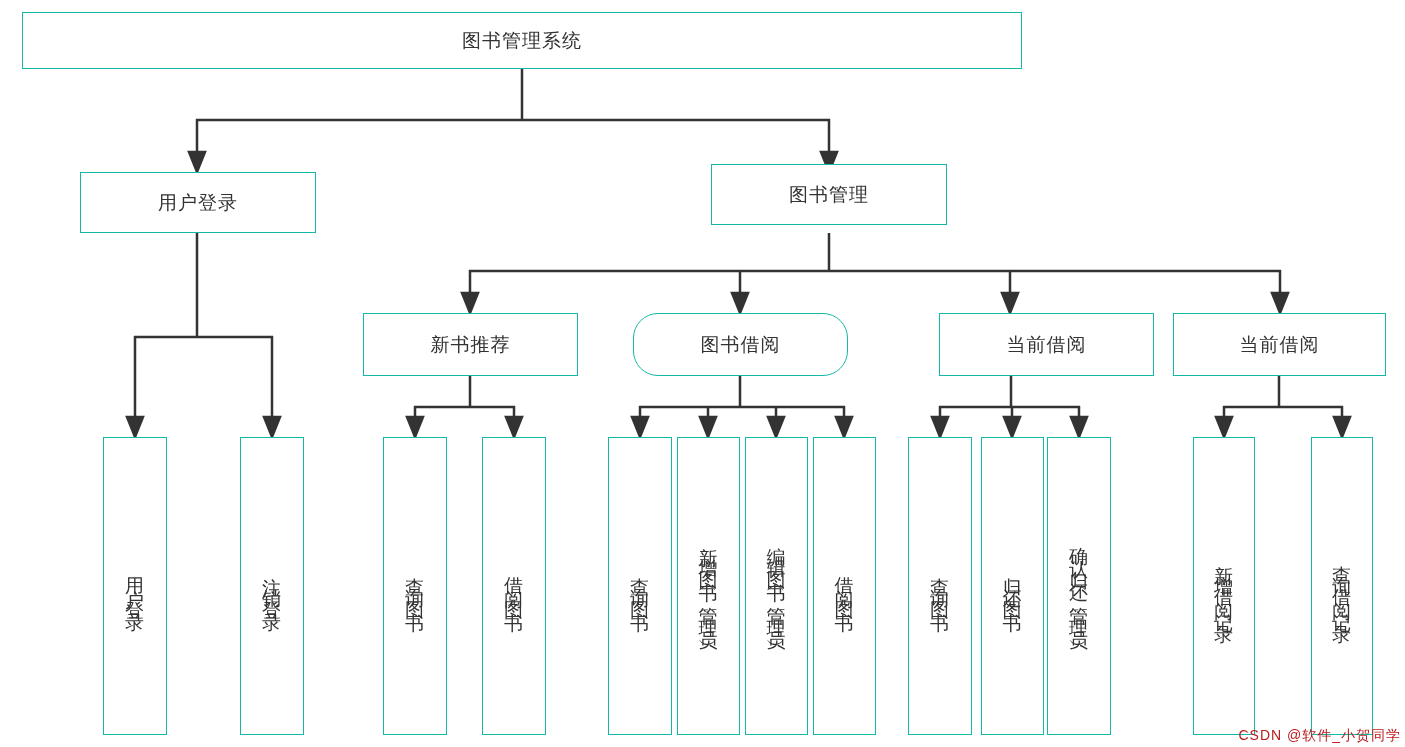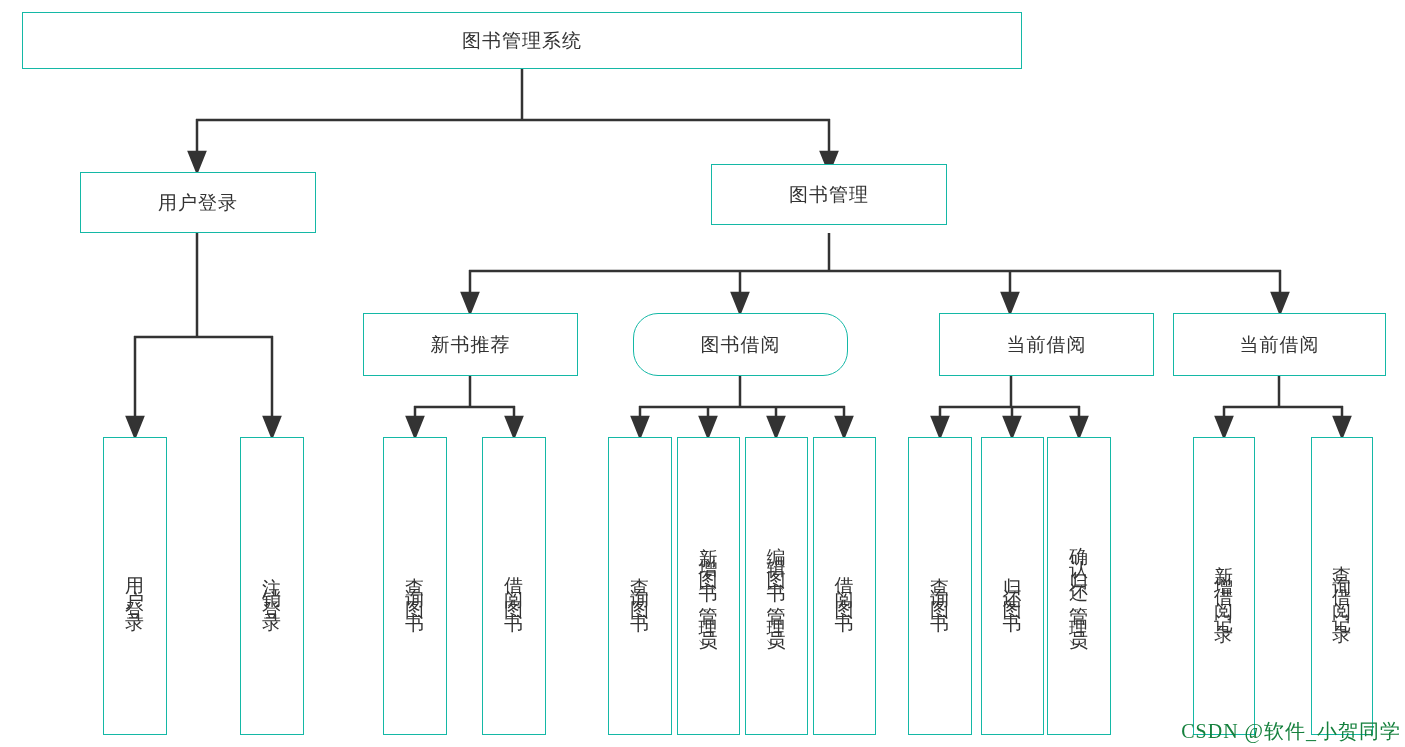--- a/index.html
+++ b/index.html
@@ -34,24 +34,23 @@
     writing-mode: vertical-rl;
     text-orientation: mixed;
     letter-spacing: 12px;
     line-height: 1;
     white-space: nowrap;
   }
   #watermark {
     position: absolute;
     right: 4px;
     bottom: 2px;
-    font-size: 20px;
+    font-size: 14px;
     letter-spacing: 1px;
-    color: #15803d;
-    font-family: Liberation Serif, serif;
+    color: #b91c1c;
   }
 </style>
 </head>
 <body>
 
 <div id="canvas">
 
   <svg id="wires" viewBox="0 0 1405 747" xmlns="http://www.w3.org/2000/svg" stroke="#333333" stroke-width="2.5" fill="#333333">
 
     <g>

